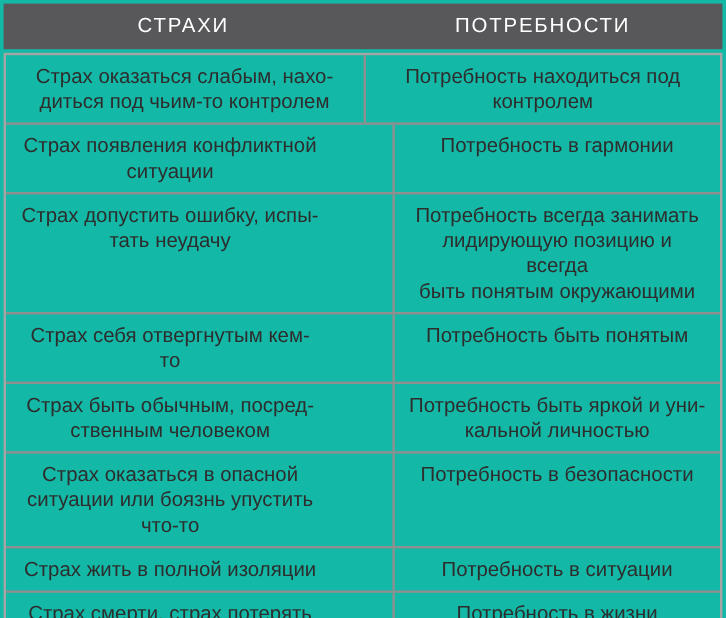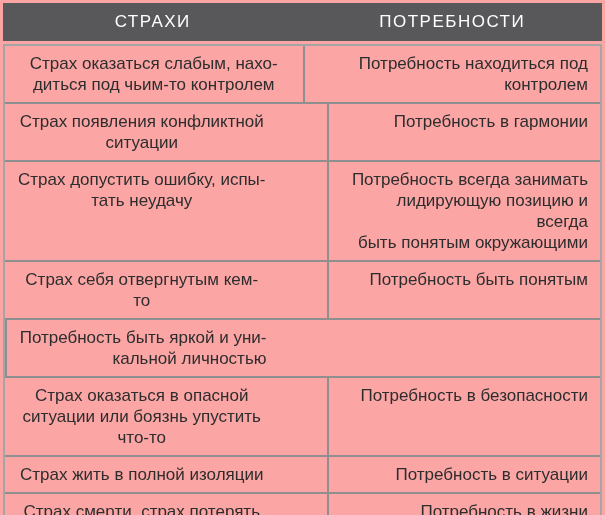--- a/index.html
+++ b/index.html
@@ -5,21 +5,21 @@
   :root{
     --header-bg:#58585a;
     --header-text:#ffffff;
     --body-text:#2d2d2d;
     --border-inner:#8f8f8f;
     --border-outer:#a5a5a5;
   }
   html,body{margin:0;padding:0;background:#ffffff;}
   .page{
     width:605px;height:515px;box-sizing:border-box;
-    background:#fca5a5;padding:3px;
+    background:#14b8a6;padding:3px;
     font-family:"Liberation Sans","DejaVu Sans",sans-serif;
   }
   .header-row{
     display:grid;grid-template-columns:1fr 1fr;
     background:var(--header-bg);
     height:38px;margin-bottom:3px;
   }
   .header-cell{
     display:flex;align-items:center;justify-content:center;
     color:var(--header-text);
@@ -34,21 +34,21 @@
   }
   .row + .row{border-top:2px solid var(--border-inner);gap:48px;}
   .cell{
     padding:7px 12px;
     text-align:center;
     color:var(--body-text);
     font-size:17px;line-height:21px;
     white-space:pre-line;
     box-sizing:border-box;
   }
-  .cell.need{border-left:2px solid var(--border-inner);text-align:right;}
+  .cell.need{border-left:2px solid var(--border-inner);}
 </style>
 </head>
 <body>
 
 <div class="page">
   <div class="header-row">
     <div class="header-cell">СТРАХИ</div>
     <div class="header-cell">ПОТРЕБНОСТИ</div>
   </div>
   <div class="tbody">
@@ -72,20 +72,22 @@
 лидирующую позицию и всегда
 быть понятым окружающими</div>
   </div>
 
   <div class="row">
     <div class="cell fear">Страх себя отвергнутым кем-то</div>
     <div class="cell need">Потребность быть понятым</div>
   </div>
 
   <div class="row">
+    <div class="cell fear">Страх быть обычным, посред-
+ственным человеком</div>
     <div class="cell need">Потребность быть яркой и уни-
 кальной личностью</div>
   </div>
 
   <div class="row">
     <div class="cell fear">Страх оказаться в опасной
 ситуации или боязнь упустить
 что-то</div>
     <div class="cell need">Потребность в безопасности</div>
   </div>

